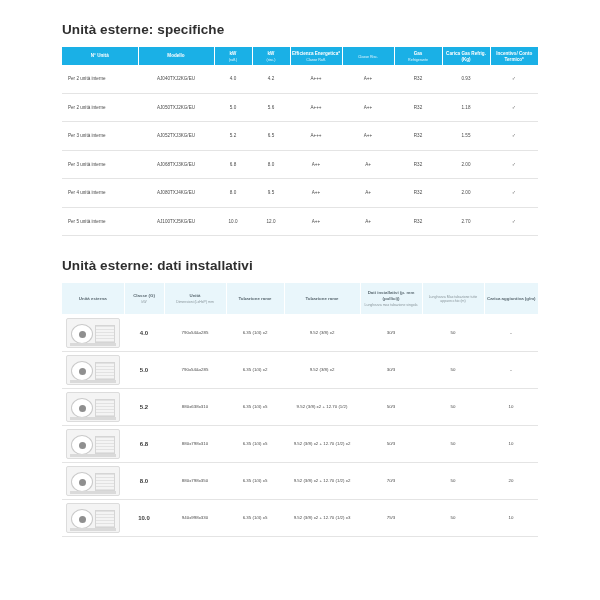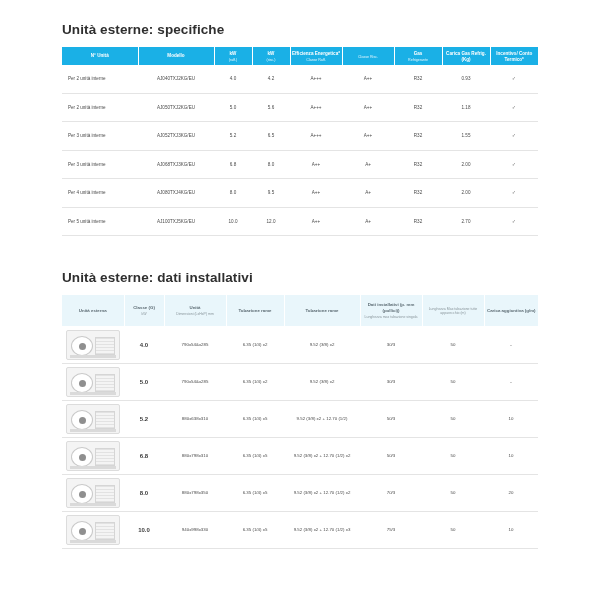--- a/index.html
+++ b/index.html
@@ -22,21 +22,21 @@
     background: #ffffff;
   }
   h2.section-title {
     font-size: 13.5px;
     font-weight: bold;
     color: #2f2f2f;
     margin: 4px 0 10px 0;
     letter-spacing: 0.1px;
   }
   h2.section-title.second {
-    margin-top: 34px;
+    margin-top: 22px;
   }
   table {
     border-collapse: collapse;
     width: 476px;
     table-layout: fixed;
   }
   
   .t1 thead th {
     background: #1ab0e6;
     color: #ffffff;

